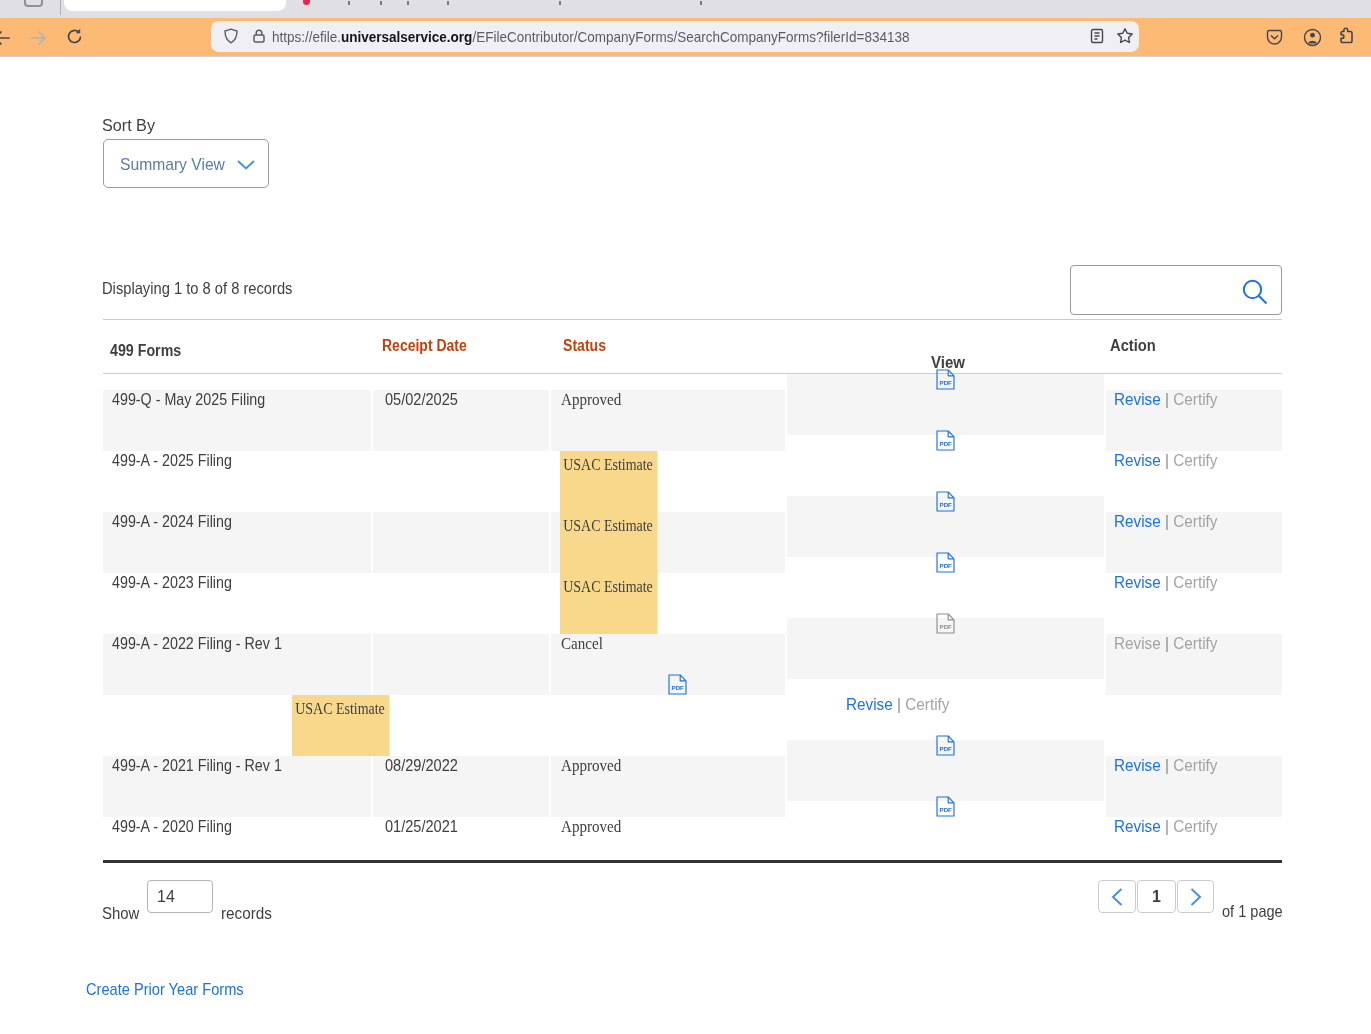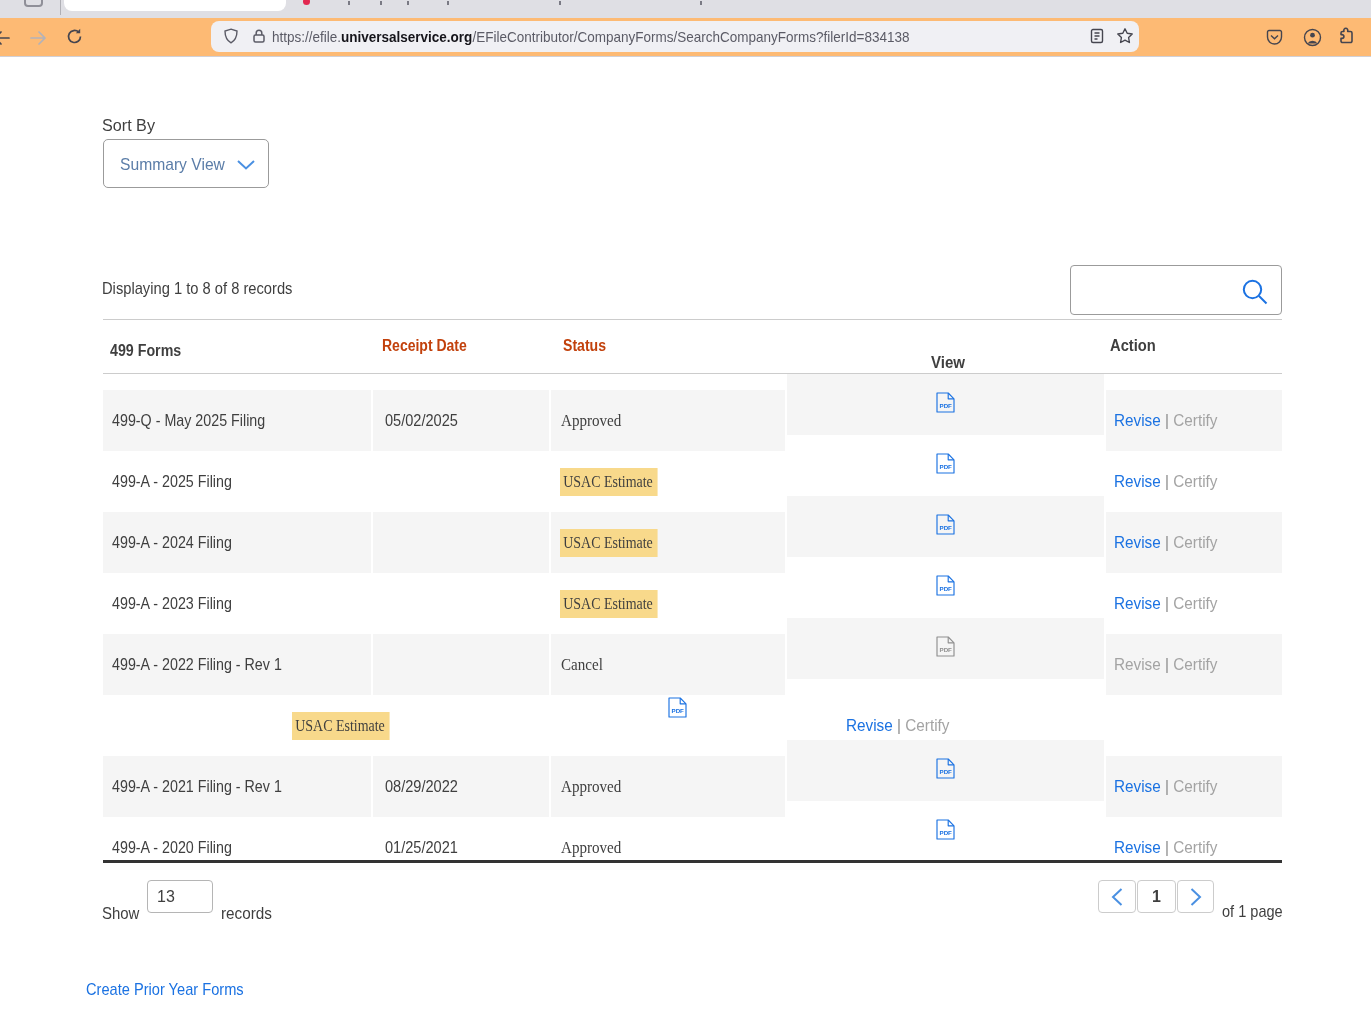--- a/index.html
+++ b/index.html
@@ -27,21 +27,21 @@
   #dropdown .lbl { position:absolute; left:16px; top:15px; font-size:17px; color:#5b7da8; }
   #displaying { position:absolute; left:102px; top:205px; }
   #searchbox { position:absolute; left:1070px; top:207px; width:212px; height:50px; border:1px solid #9b9b9b; border-radius:4px; }
   
   #tabletop { position:absolute; left:103px; top:261px; width:1179px; height:1px; background:#cccccc; }
   .hdr { position:absolute; font-size:16px; font-weight:bold; color:#3f3f3f; }
   .hdr.blue { color:#c2410c; }
   #hdrline { position:absolute; left:103px; top:315px; width:1179px; height:1px; background:#cccccc; }
   .row { position:absolute; left:103px; width:1179px; height:61px; display:flex; }
   .row.g > div { background:#f5f5f5; }
-  .cell { height:61px; display:flex; align-items:center; }
+  .cell { height:61px; display:flex; }
   .c1 { width:268px; padding-left:9px; }
   .c2 { width:176px; padding-left:12px; margin-left:2px; }
   .c3 { width:234px; padding-left:10px; margin-left:2px;font-family:Liberation Serif, serif; }
   .c4 { width:317px; justify-content:center; margin-left:2px; }
   .c5 { width:176px; padding-left:8px; margin-left:2px; }
   .badge { background:#f8d98b; padding:4px 6px 4px 4px; margin-left:-1px; transform:scaleX(0.82); transform-origin:0 50%; white-space:nowrap; }
   .sep { color:#8b8b8b; }
   .gray { color:#a3a3a3; }
   #darkline { position:absolute; left:103px; top:802px; width:1179px; height:3px; background:#333333; }
   
@@ -291,21 +291,21 @@
             <text x="3.5" y="15.6" font-family="Liberation Sans" font-size="6.2" font-weight="bold" fill="#1b72e2">PDF</text>
           </svg>
         </div>
    <div class="cell c5 t17">
           <span class="sq" style="transform:scaleX(0.90)"><span class="blue">Revise</span> <span class="sep">|</span> <span class="gray">Certify</span></span>
         </div>
  </div>
     </div>
   <div id="darkline"></div>
   <div id="show" class="t17"><span class="sq" style="transform:scaleX(0.88)">Show</span></div>
-  <div id="showbox">13</div>
+  <div id="showbox">14</div>
   <div id="records" class="t17"><span class="sq" style="transform:scaleX(0.90)">records</span></div>
   <div class="pgbox" style="left:1098px;width:38px">
     <svg width="12" height="18" viewBox="0 0 12 18" fill="none" stroke="#4a90e2" stroke-width="2">
         <path d="M10.5 1 L2 9 L10.5 17"></path>
       </svg>
   </div>
   <div class="pgbox" style="left:1137px;width:39px;font-size:16px;font-weight:bold;color:#3f3f3f">1</div>
   <div class="pgbox" style="left:1177px;width:37px">
     <svg width="12" height="18" viewBox="0 0 12 18" fill="none" stroke="#4a90e2" stroke-width="2">
         <path d="M1.5 1 L10 9 L1.5 17"></path>

